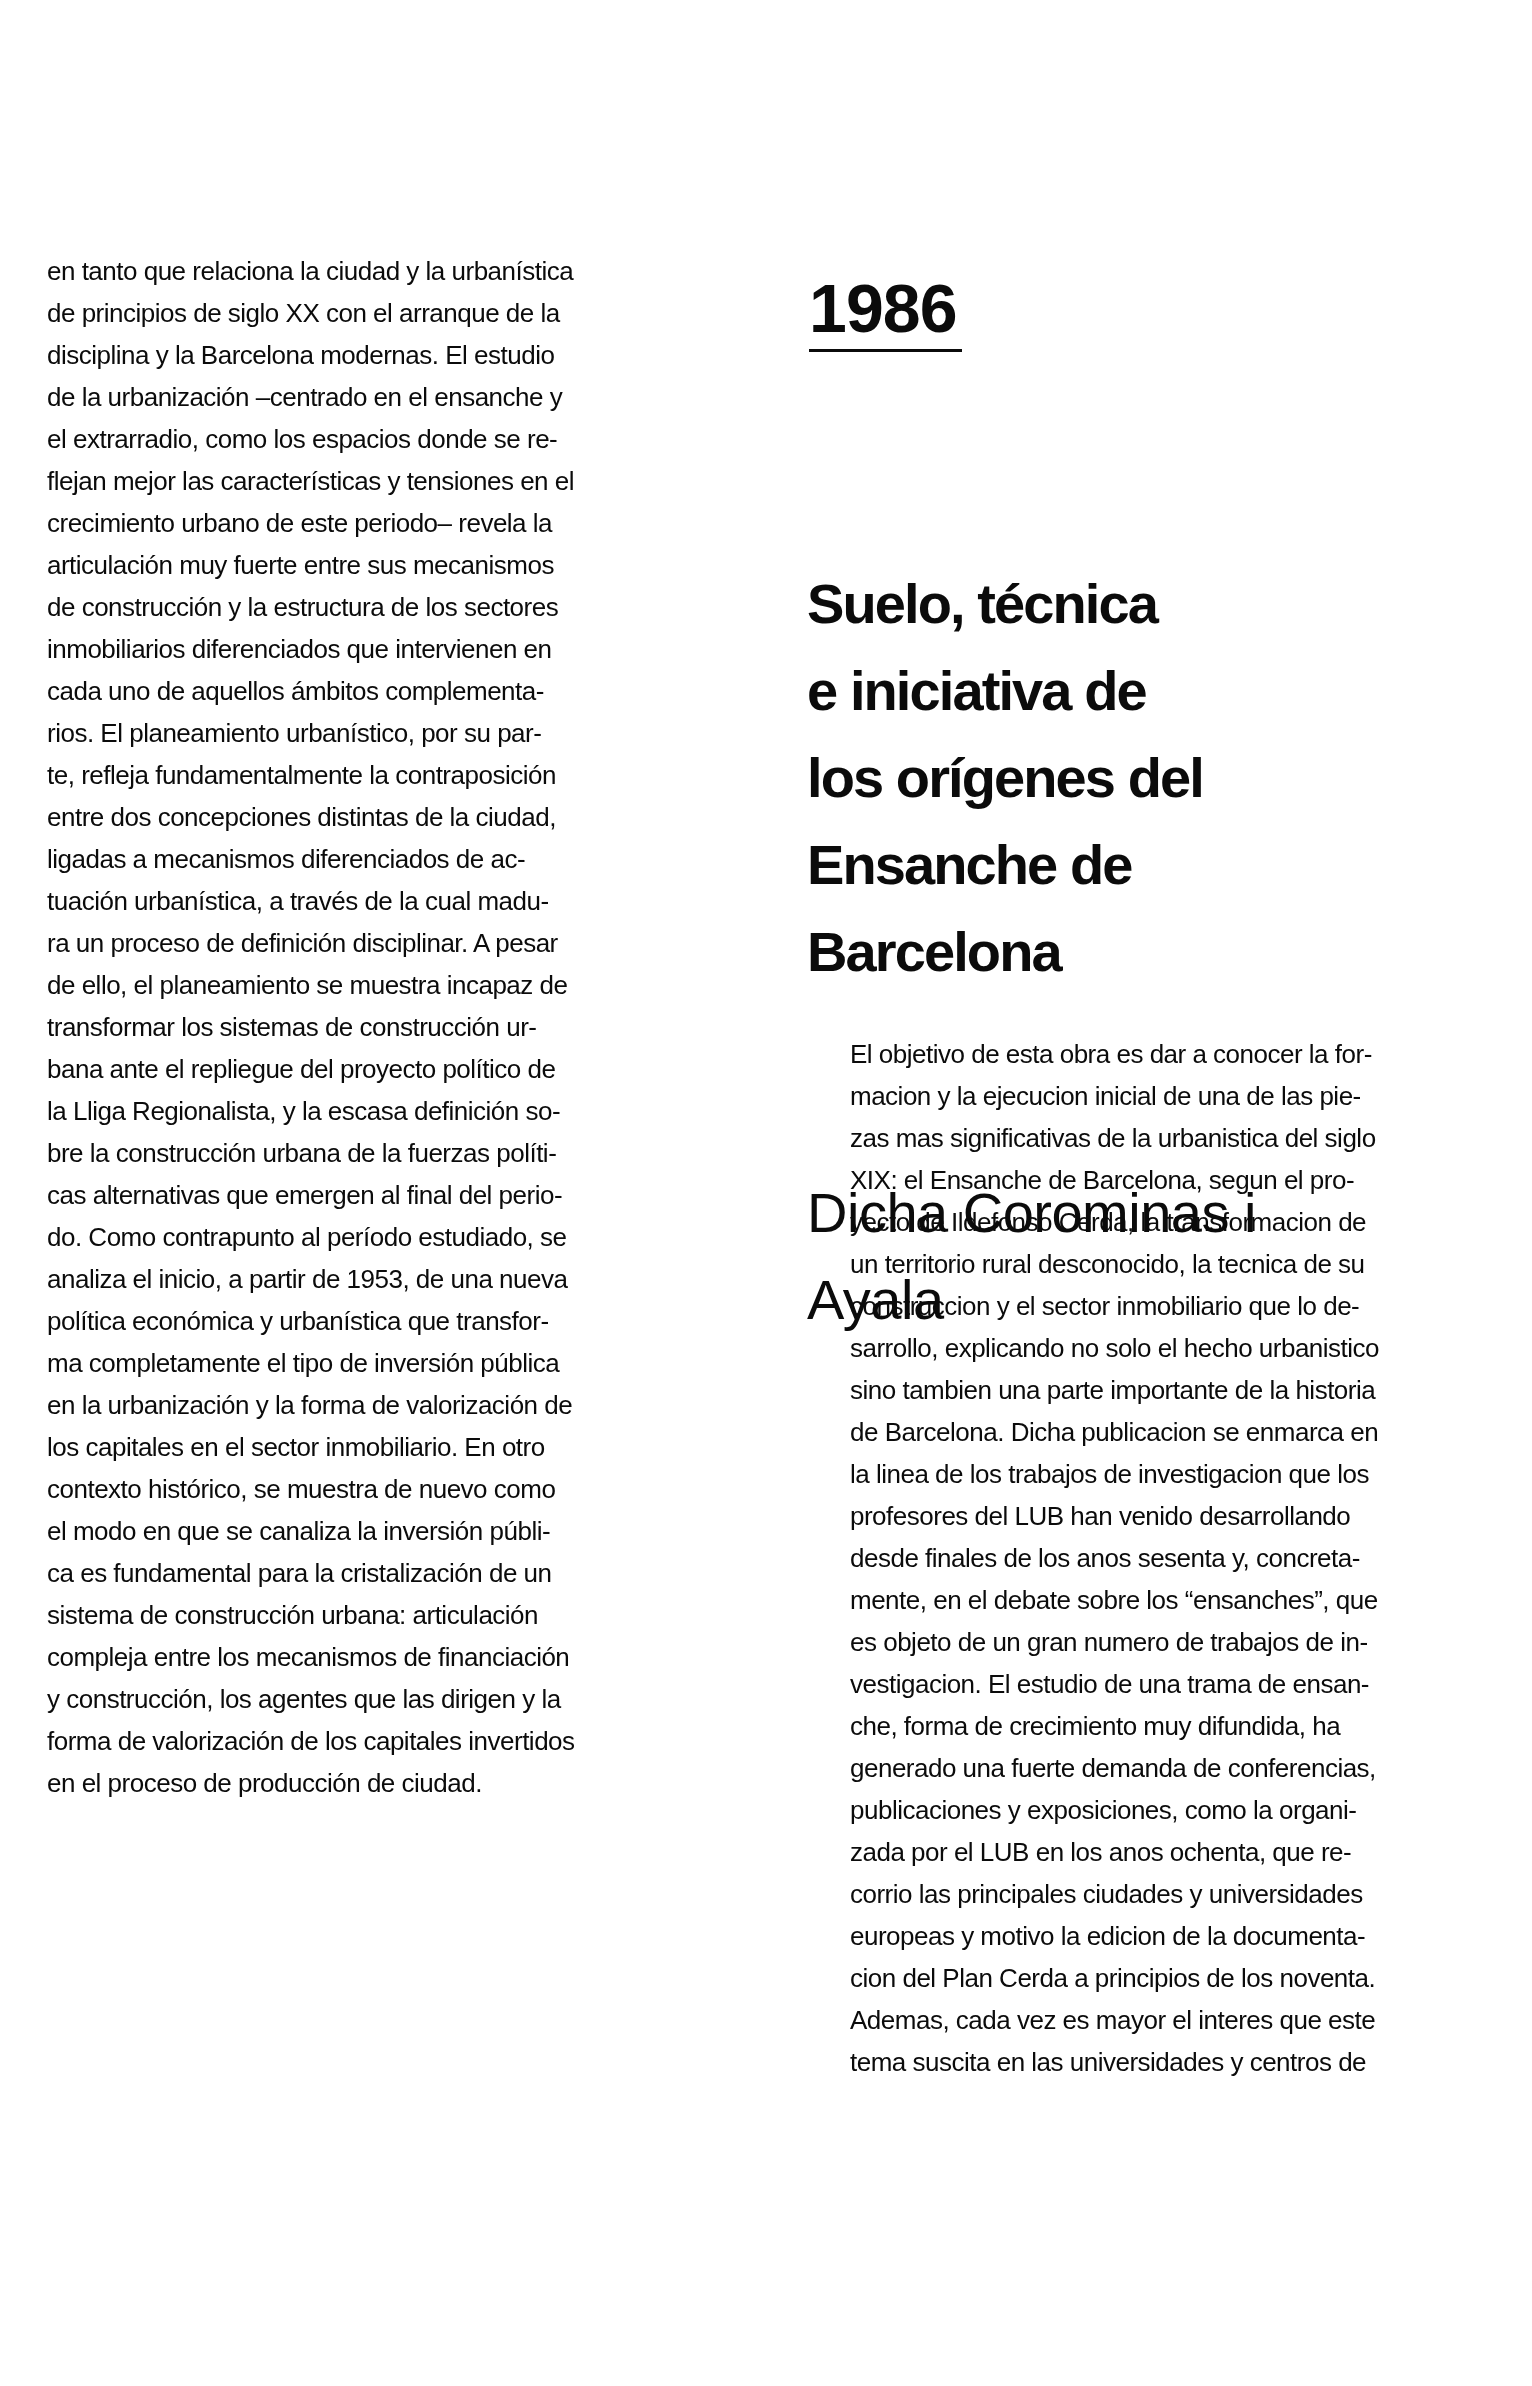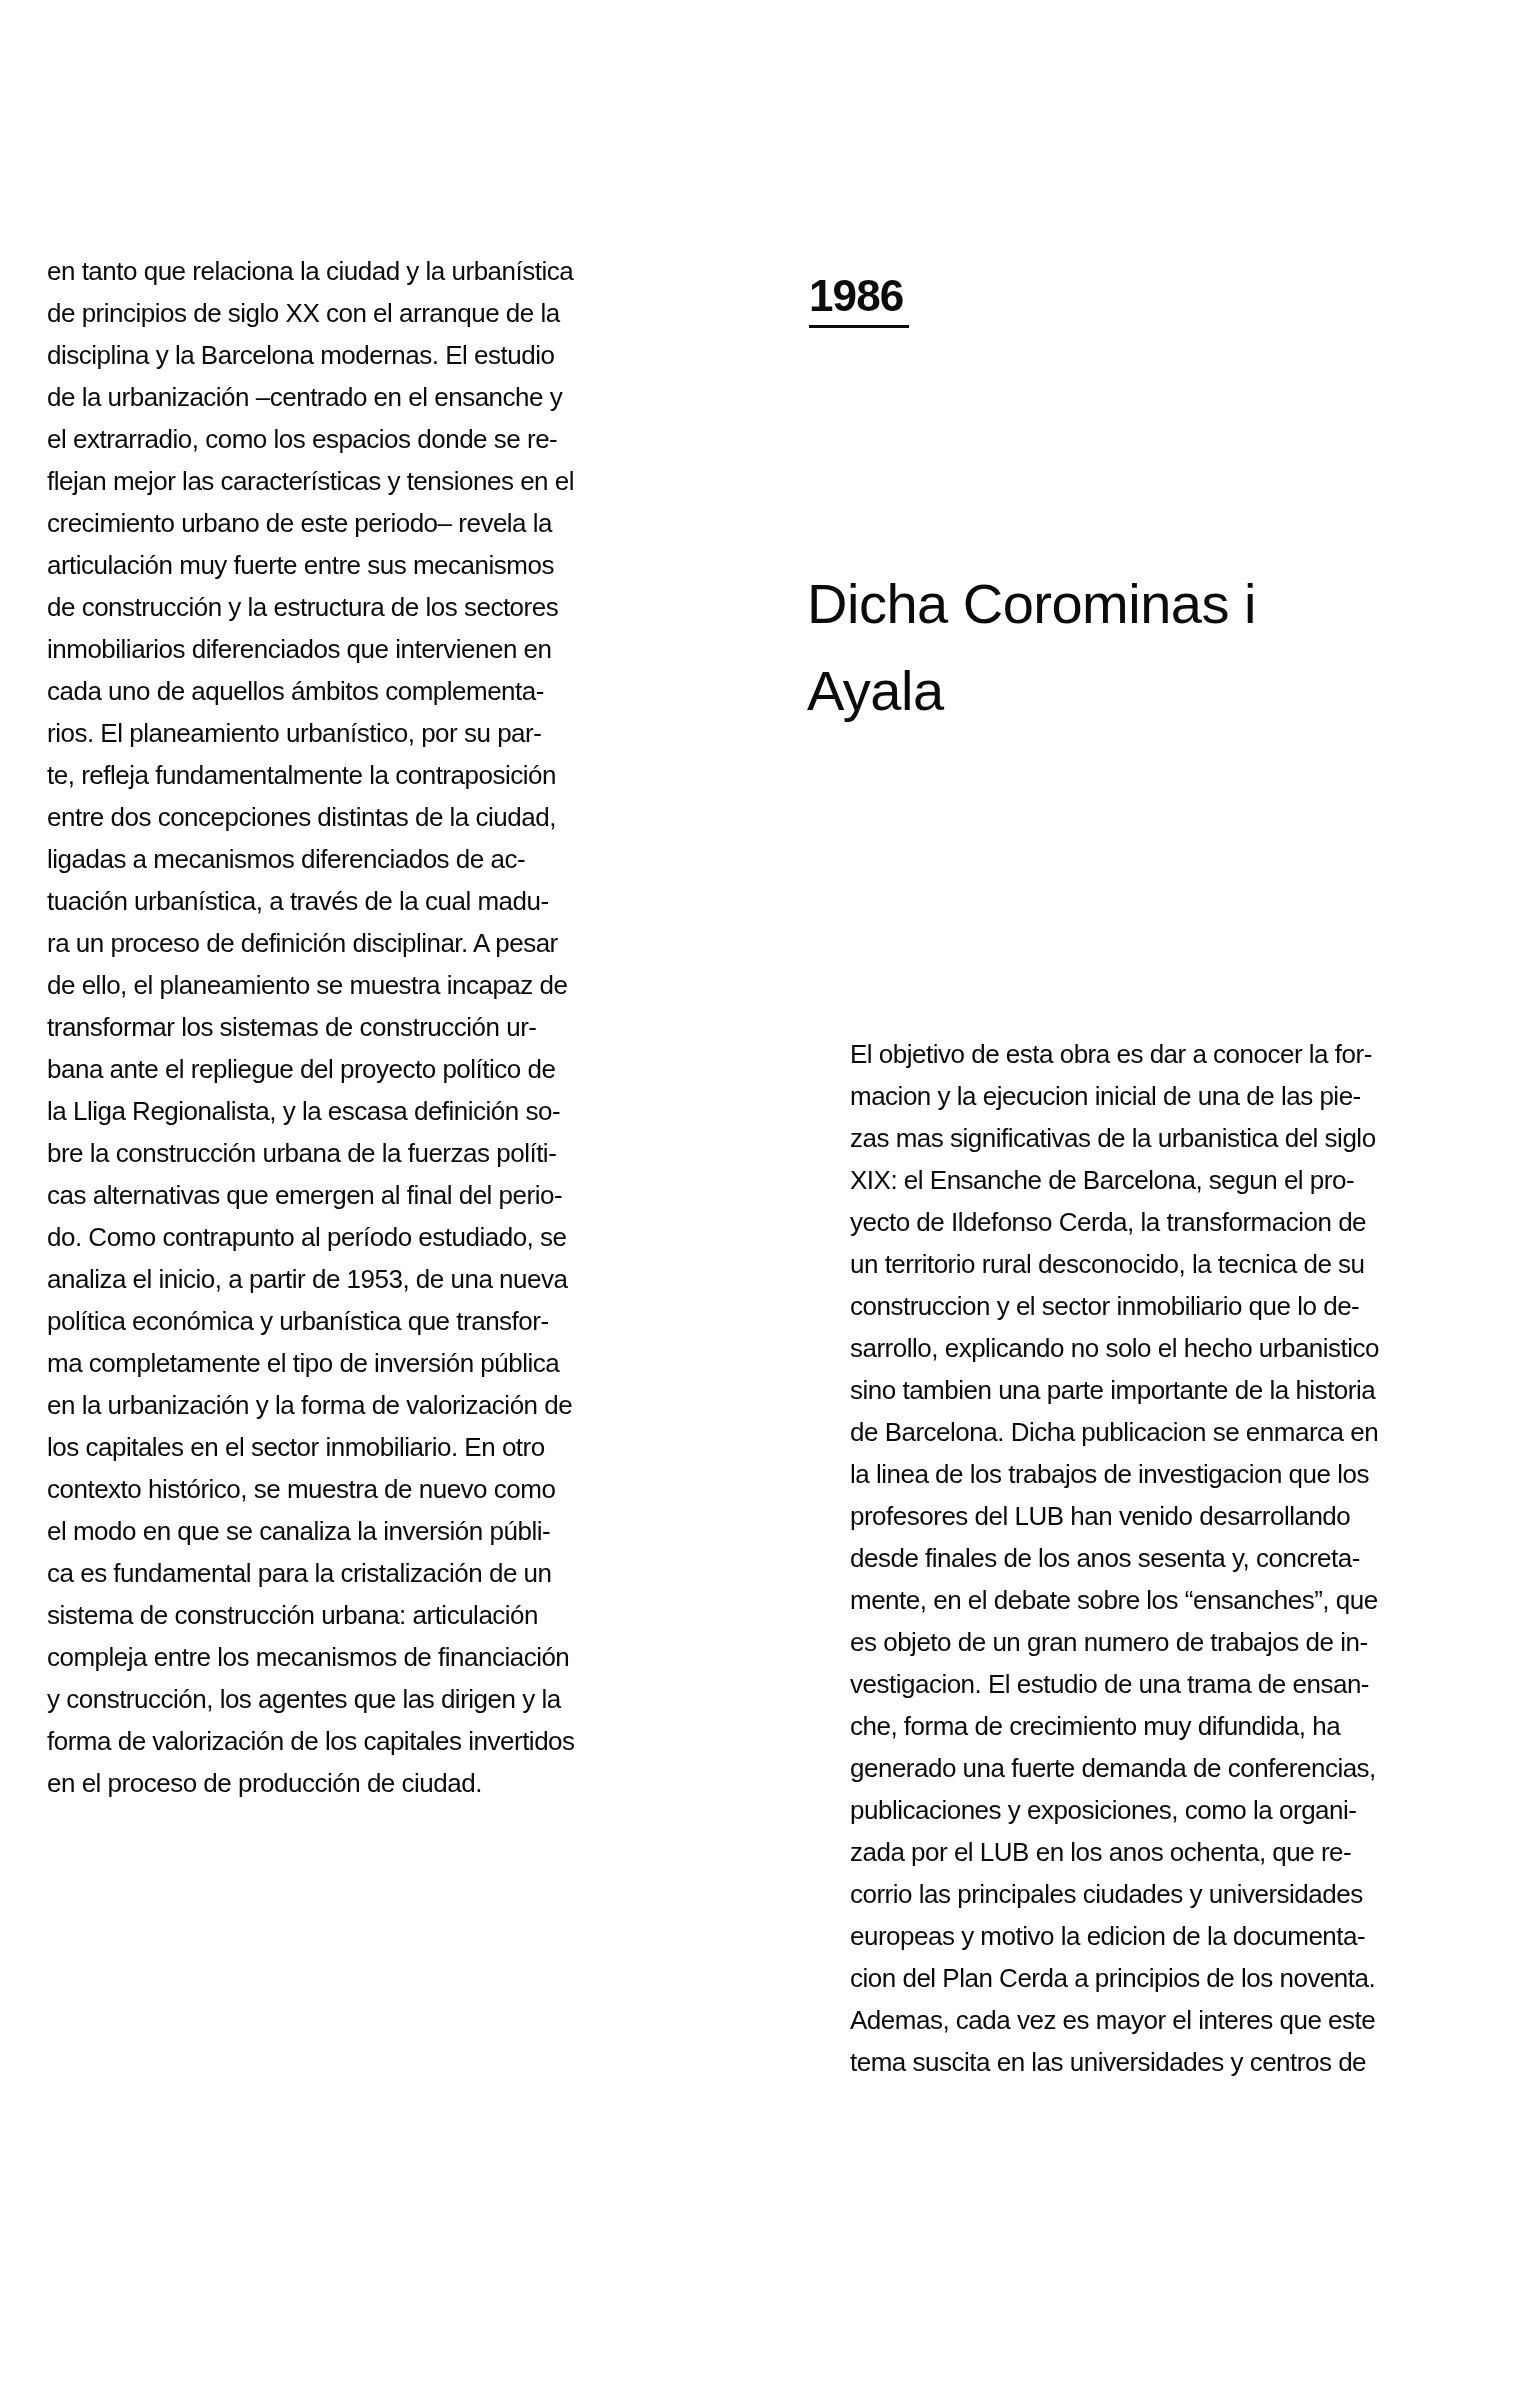--- a/index.html
+++ b/index.html
@@ -31,21 +31,21 @@
   }
   .right-col-body {
     left: 850px;
     top: 1033px;
     width: 690px;
   }
   .year-heading {
     position: absolute;
     left: 809px;
     top: 274px;
-    font-size: 44px;
+    font-size: 68px;
     font-weight: 700;
     letter-spacing: -0.9px;
     line-height: 1;
   }
   .year-heading .year-inner {
     display: inline-block;
     border-bottom: 3.7px solid var(--page-fg, #0b0b0b);
     padding: 0 5.6px 6.5px 0;
   }
   .heading-block {
@@ -107,20 +107,25 @@
 compleja entre los mecanismos de financiación
 y construcción, los agentes que las dirigen y la
 forma de valorización de los capitales invertidos
 en el proceso de producción de ciudad.</div>
 
   <div class="year-heading">
     <span class="year-inner">1986</span>
   </div>
 
   <div class="heading-block">
+    <div class="title-lines">Suelo, técnica
+e iniciativa de
+los orígenes del
+Ensanche de
+Barcelona</div>
     <div class="author-lines">Dicha Corominas i
 Ayala</div>
   </div>
 
   <div class="body-text right-col-body">El objetivo de esta obra es dar a conocer la for-
 macion y la ejecucion inicial de una de las pie-
 zas mas significativas de la urbanistica del siglo
 XIX: el Ensanche de Barcelona, segun el pro-
 yecto de Ildefonso Cerda, la transformacion de
 un territorio rural desconocido, la tecnica de su

